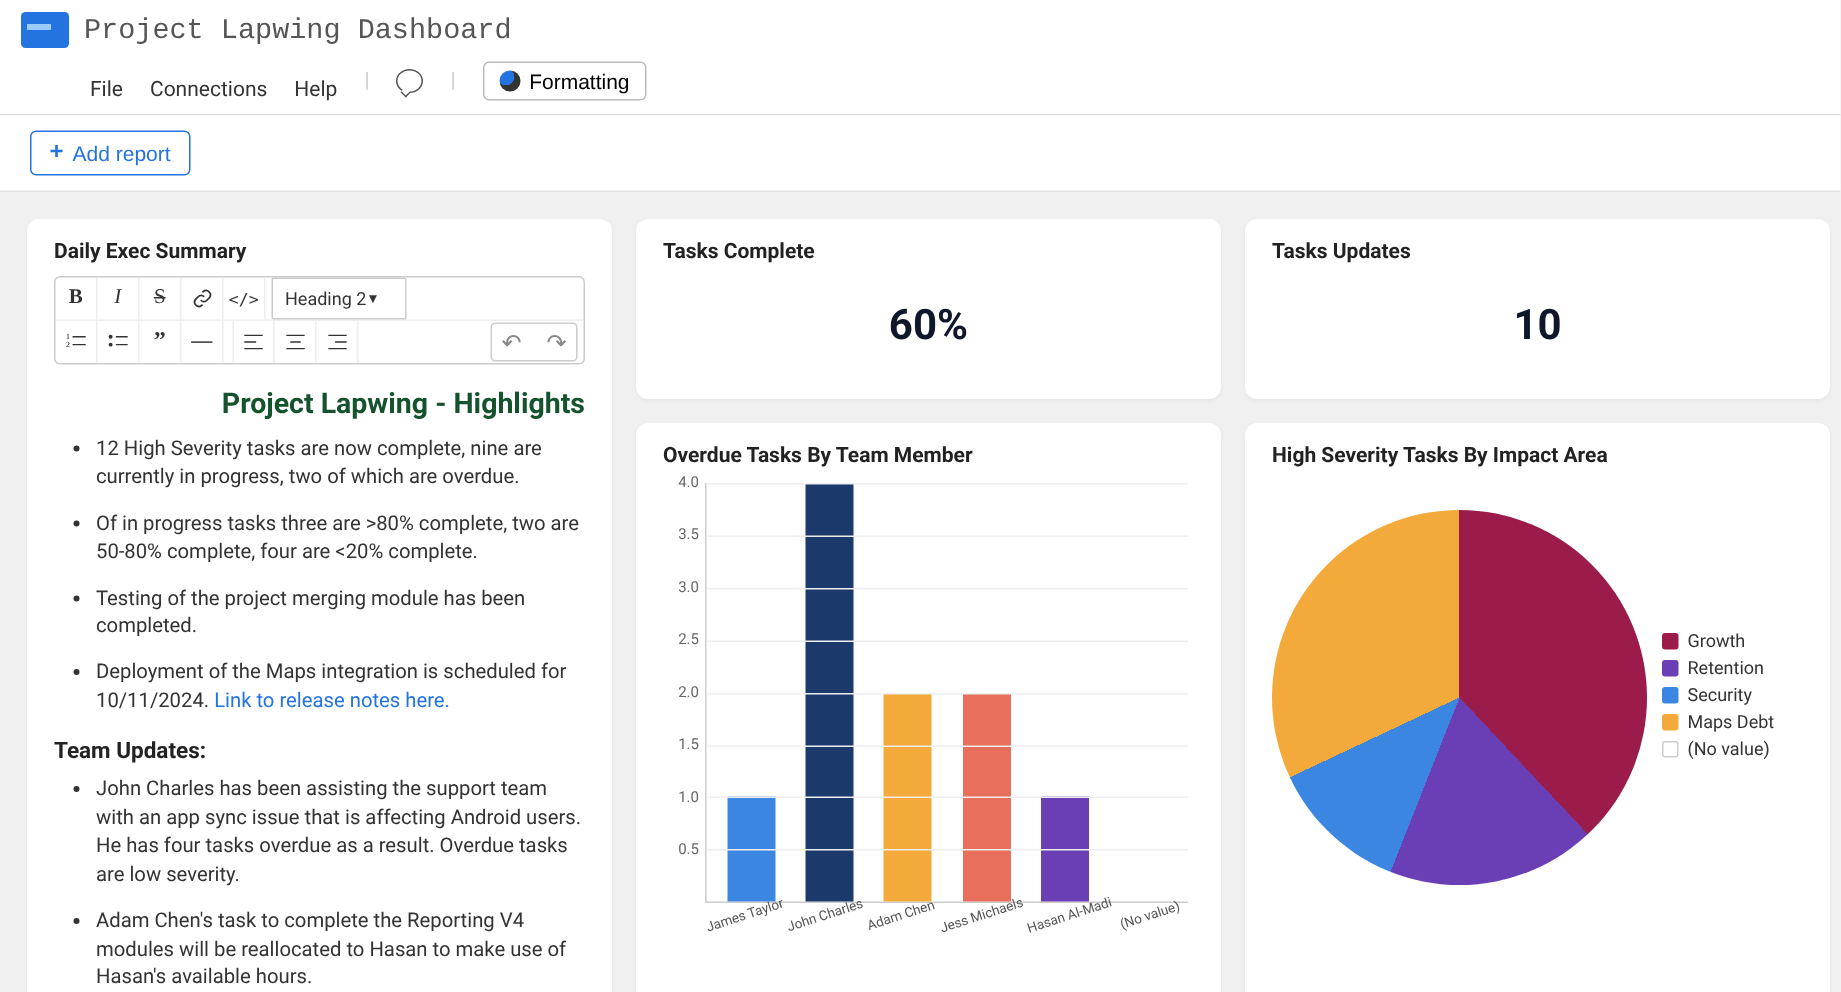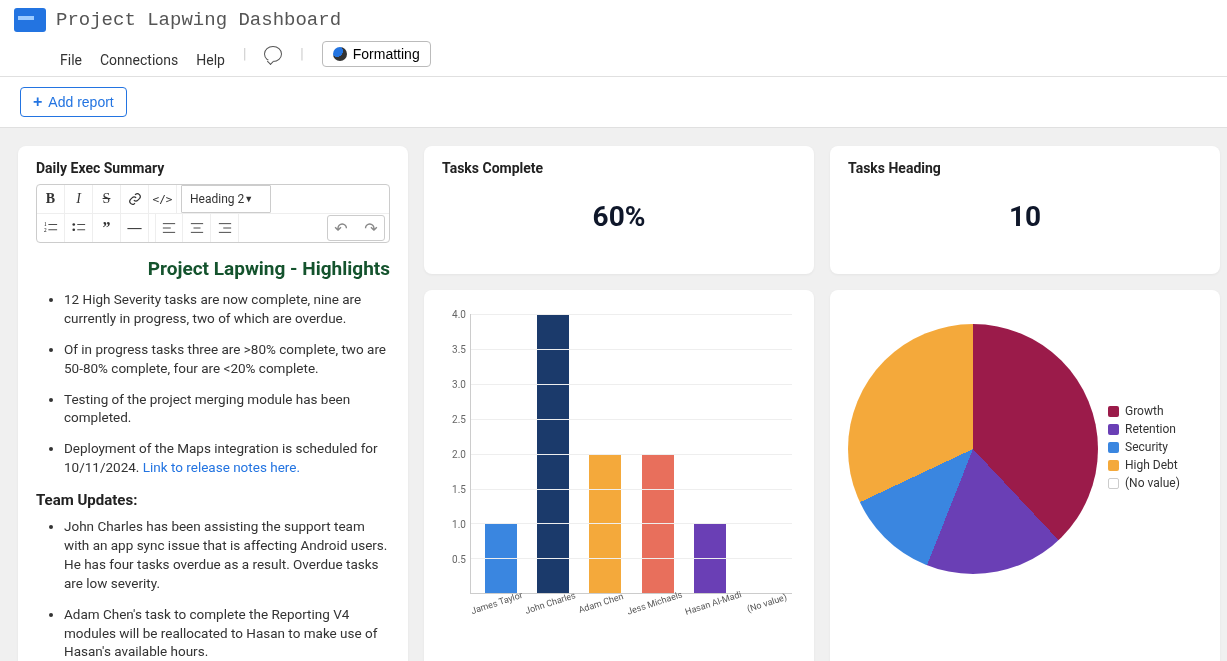--- a/index.html
+++ b/index.html
@@ -177,25 +177,26 @@
       <li>Adam Chen's task to complete the Reporting V4 modules will be reallocated to Hasan to make use of Hasan's available hours.</li>
     </ul>
   </div>
 
   <div class="card">
     <div class="card-title">Tasks Complete</div>
     <div class="big-num">60%</div>
   </div>
 
   <div class="card">
-    <div class="card-title">Tasks Heading</div>
+    <div class="card-title">Tasks Updates</div>
     <div class="big-num">10</div>
   </div>
 
   <div class="card chart-card">
+    <div class="card-title">Overdue Tasks By Team Member</div>
     <div class="bar-wrap">
       <div class="y-ax" id="y-ax">
           <div class="y-tick" style="top: 87.5%;">0.5</div>
           <div class="y-tick" style="top: 75%;">1.0</div>
           <div class="y-tick" style="top: 62.5%;">1.5</div>
           <div class="y-tick" style="top: 50%;">2.0</div>
           <div class="y-tick" style="top: 37.5%;">2.5</div>
           <div class="y-tick" style="top: 25%;">3.0</div>
           <div class="y-tick" style="top: 12.5%;">3.5</div>
           <div class="y-tick" style="top: 0%;">4.0</div>
@@ -235,38 +236,39 @@
           <div class="x-lab">John Charles</div>
           <div class="x-lab">Adam Chen</div>
           <div class="x-lab">Jess Michaels</div>
           <div class="x-lab">Hasan Al-Madi</div>
           <div class="x-lab">(No value)</div>
         </div>
     </div>
   </div>
 
   <div class="card chart-card">
+    <div class="card-title">High Severity Tasks By Impact Area</div>
     <div class="pie-wrap">
       <div class="pie" id="pie" style="background: conic-gradient(rgb(155, 27, 74) 0deg, rgb(155, 27, 74) 136.8deg, rgb(106, 63, 181) 136.8deg, rgb(106, 63, 181) 201.6deg, rgb(58, 134, 224) 201.6deg, rgb(58, 134, 224) 244.8deg, rgb(244, 169, 59) 244.8deg, rgb(244, 169, 59) 360deg, rgb(255, 255, 255) 360deg, rgb(255, 255, 255) 360deg);"></div>
       <div class="legend" id="legend">
           <div class="lg-item">
             <div class="sw" style="background: rgb(155, 27, 74);"></div>
             <span>Growth</span>
           </div>
           <div class="lg-item">
             <div class="sw" style="background: rgb(106, 63, 181);"></div>
             <span>Retention</span>
           </div>
           <div class="lg-item">
             <div class="sw" style="background: rgb(58, 134, 224);"></div>
             <span>Security</span>
           </div>
           <div class="lg-item">
             <div class="sw" style="background: rgb(244, 169, 59);"></div>
-            <span>High Debt</span>
+            <span>Maps Debt</span>
           </div>
           <div class="lg-item">
             <div class="sw" style="background: rgb(255, 255, 255); border: 1px solid rgb(204, 204, 204);"></div>
             <span>(No value)</span>
           </div>
         </div>
     </div>
   </div>
 
 </div>

